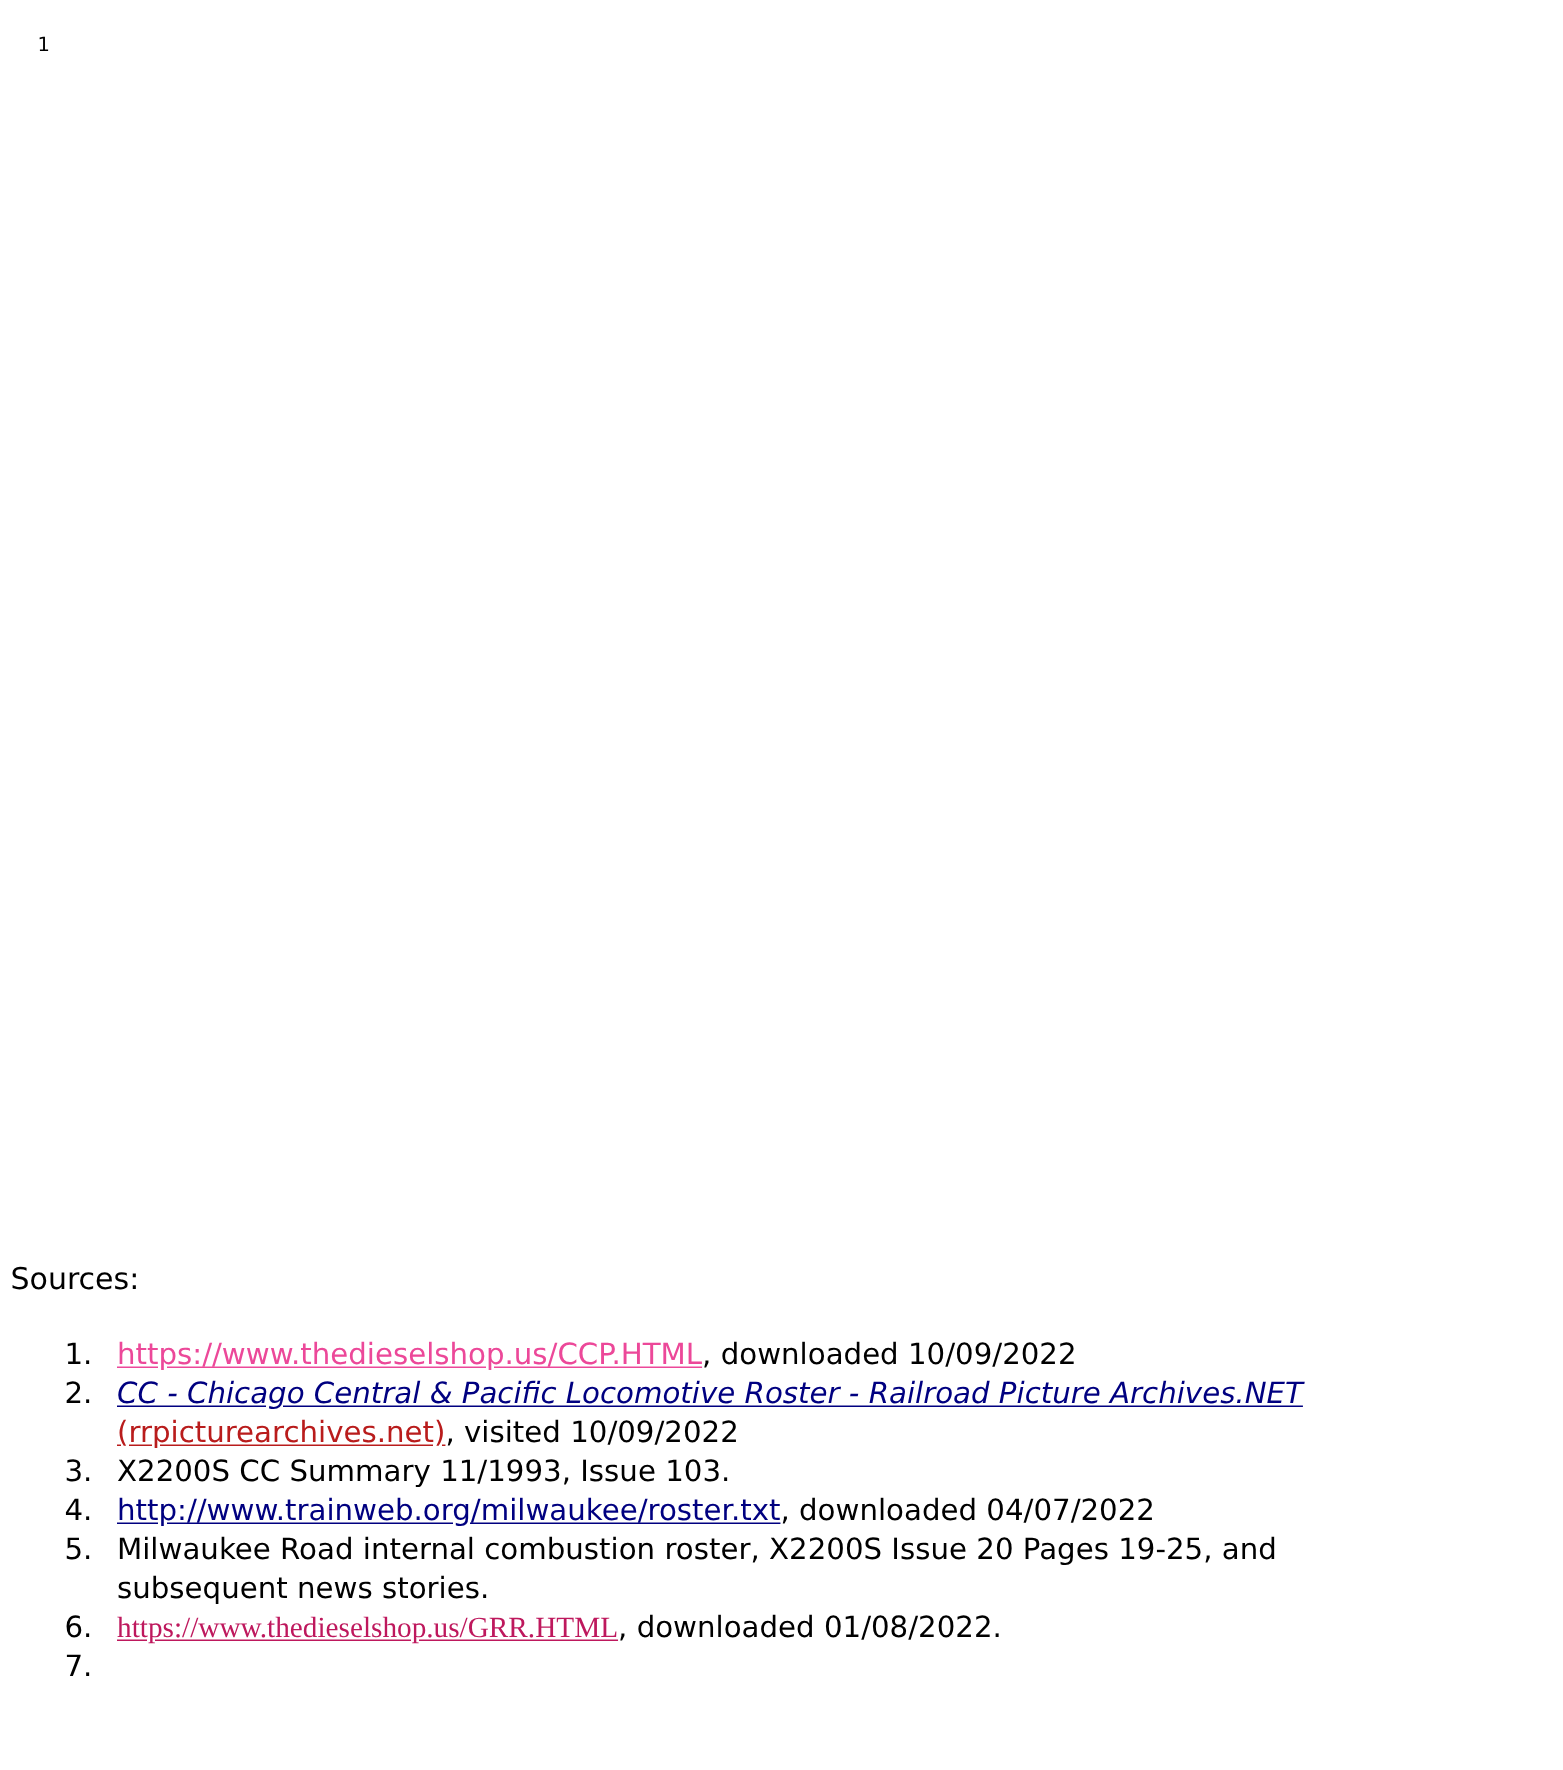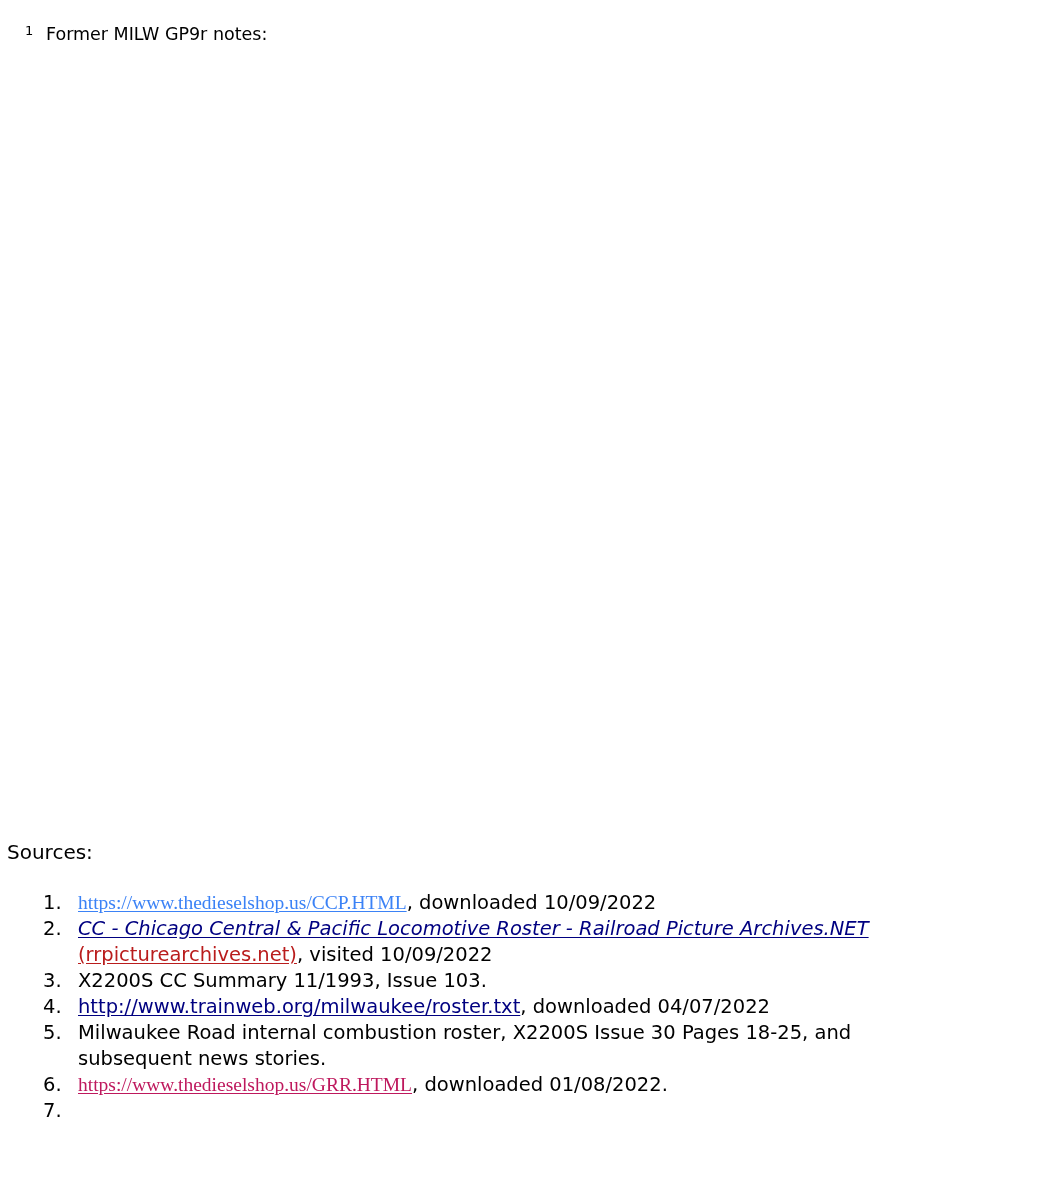--- a/index.html
+++ b/index.html
@@ -79,31 +79,30 @@
       text-decoration: underline;
       text-underline-offset: 2px;
     }
   </style>
 </head>
 <body>
 
 <div class="footnote">
   <div class="fn-title-row">
     <span class="fn-marker">1</span>
-    <span class="fn-title">Former MILW GP9r notes:</span>
   </div>
 
 </div>
 
 <div class="sources-label">Sources:</div>
 <ol class="sources-list" id="sources-list">
     <li class="src-item">
       <span class="num">1.</span>
       <span class="body">
-        <span class="ln"><a class="src-link" href="#" style="color: #3b82f6; font-family: Liberation Serif, serif;">https://www.thedieselshop.us/CCP.HTML</a><span>, downloaded 10/09/2022</span></span>
+        <span class="ln"><a class="src-link" href="#" style="color: #ec4899;">https://www.thedieselshop.us/CCP.HTML</a><span>, downloaded 10/09/2022</span></span>
       </span>
     </li>
     <li class="src-item">
       <span class="num">2.</span>
       <span class="body">
         <span class="ln"><a class="src-link" href="#" style="color: rgb(0, 0, 128); font-style: italic;">CC - Chicago Central &amp; Pacific Locomotive Roster - Railroad Picture Archives.NET</a></span>
         <span class="ln"><a class="src-link" href="#" style="color: #b91c1c;">(rrpicturearchives.net)</a><span>, visited 10/09/2022</span></span>
       </span>
     </li>
     <li class="src-item">
@@ -114,21 +113,21 @@
     </li>
     <li class="src-item">
       <span class="num">4.</span>
       <span class="body">
         <span class="ln"><a class="src-link" href="#" style="color: rgb(0, 0, 128); text-align: right;">http://www.trainweb.org/milwaukee/roster.txt</a><span>, downloaded 04/07/2022</span></span>
       </span>
     </li>
     <li class="src-item">
       <span class="num">5.</span>
       <span class="body">
-        <span class="ln"><span>Milwaukee Road internal combustion roster, X2200S Issue 30 Pages 18-25, and</span></span>
+        <span class="ln"><span>Milwaukee Road internal combustion roster, X2200S Issue 20 Pages 19-25, and</span></span>
         <span class="ln"><span>subsequent news stories.</span></span>
       </span>
     </li>
     <li class="src-item">
       <span class="num">6.</span>
       <span class="body">
         <span class="ln"><a class="src-link" href="#" style="color: #be185d; font-family: Liberation Serif, serif;">https://www.thedieselshop.us/GRR.HTML</a><span>, downloaded 01/08/2022.</span></span>
       </span>
     </li>
     <li class="src-item">

